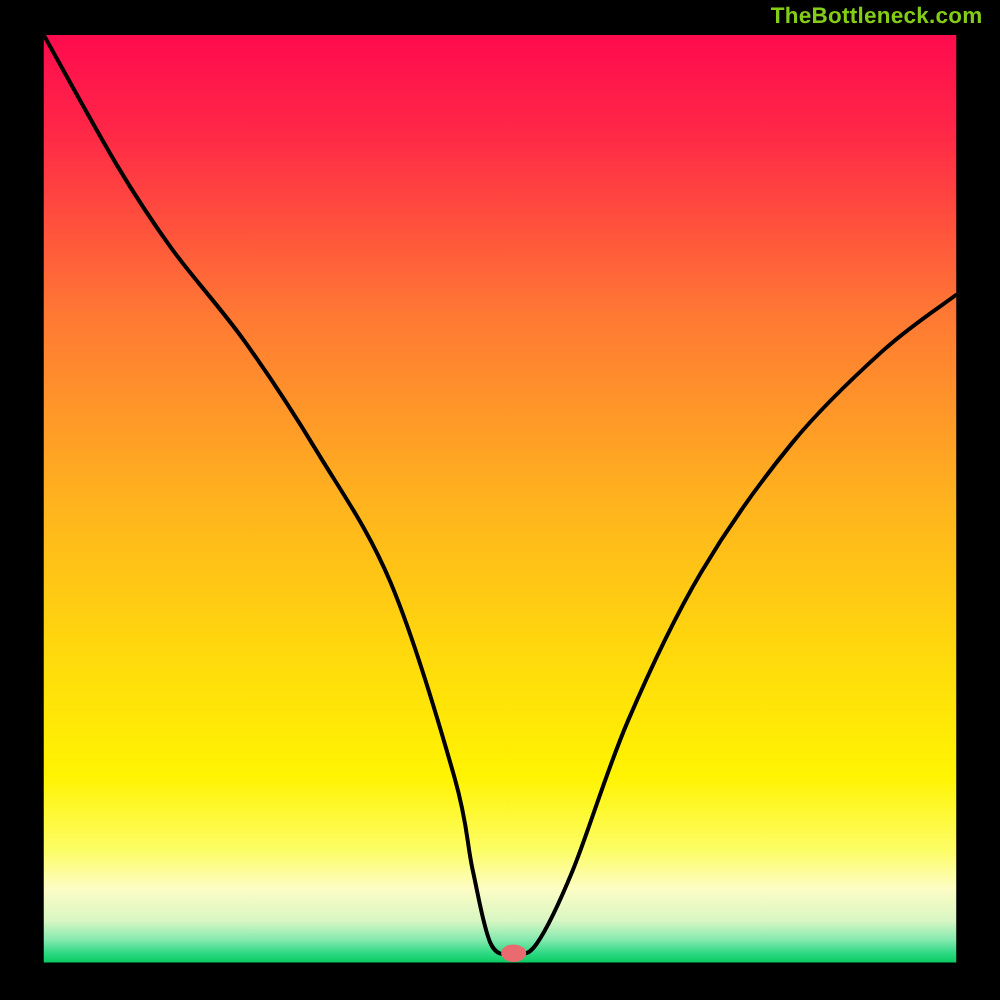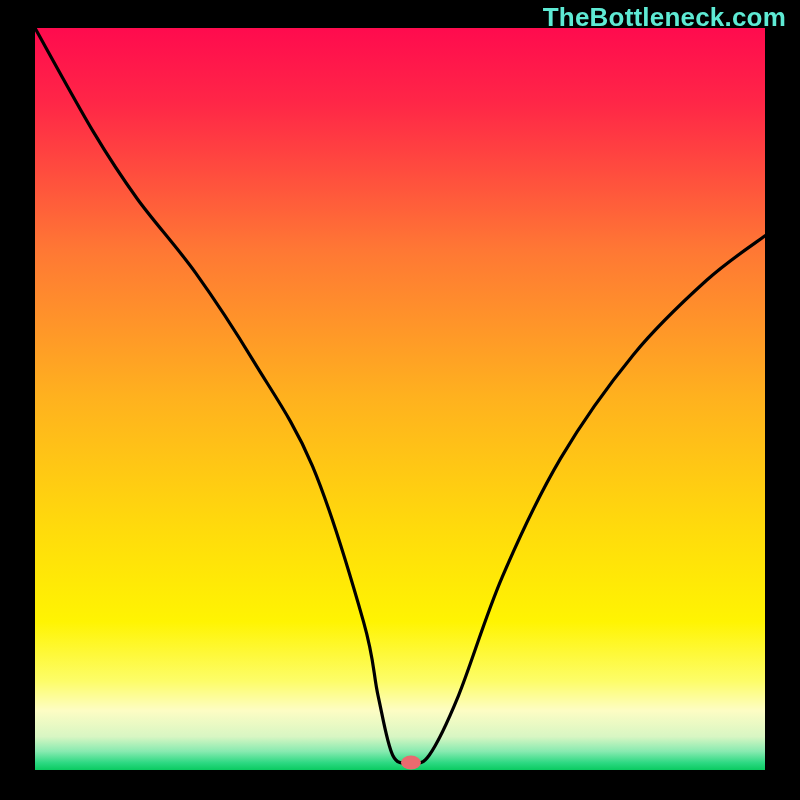--- a/index.html
+++ b/index.html
@@ -14,23 +14,23 @@
     position: relative;
     width: 800px;
     height: 800px;
     background: #000;
   }
   .watermark {
     position: absolute;
     top: 2px;
     right: 14px;
     font-family: Arial, Helvetica, sans-serif;
-    font-size: 26px;
+    font-size: 18px;
     font-weight: bold;
-    color: #5eead4;
+    color: #84cc16;
     letter-spacing: 0.2px;
   }
   svg {
     display: block;
   }
 </style>
 </head>
 <body>
 
 <div class="frame">

